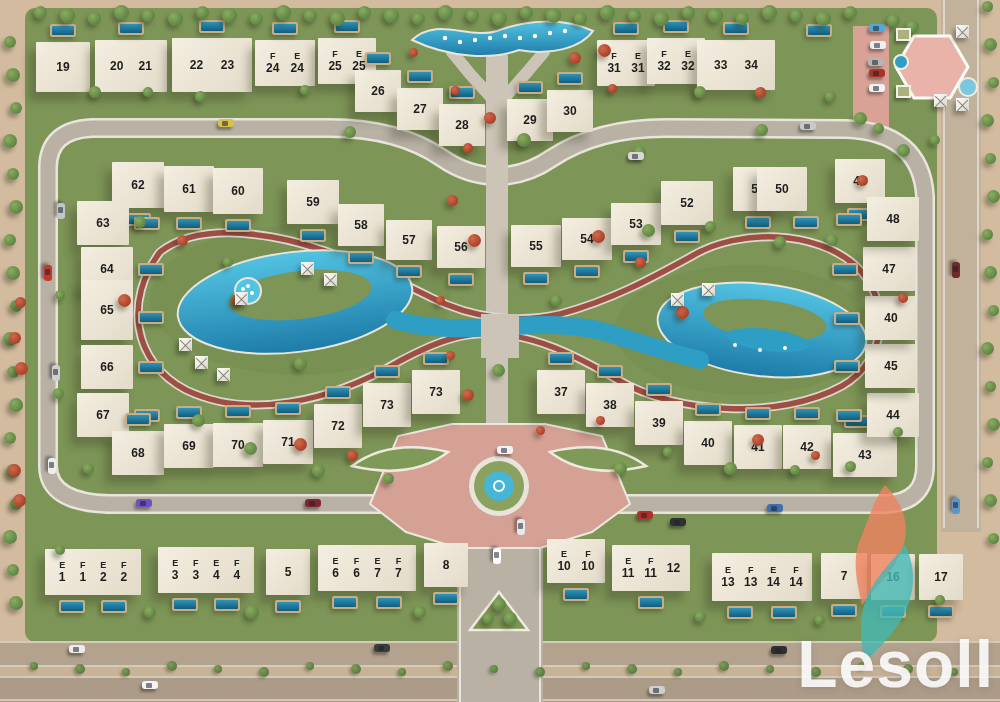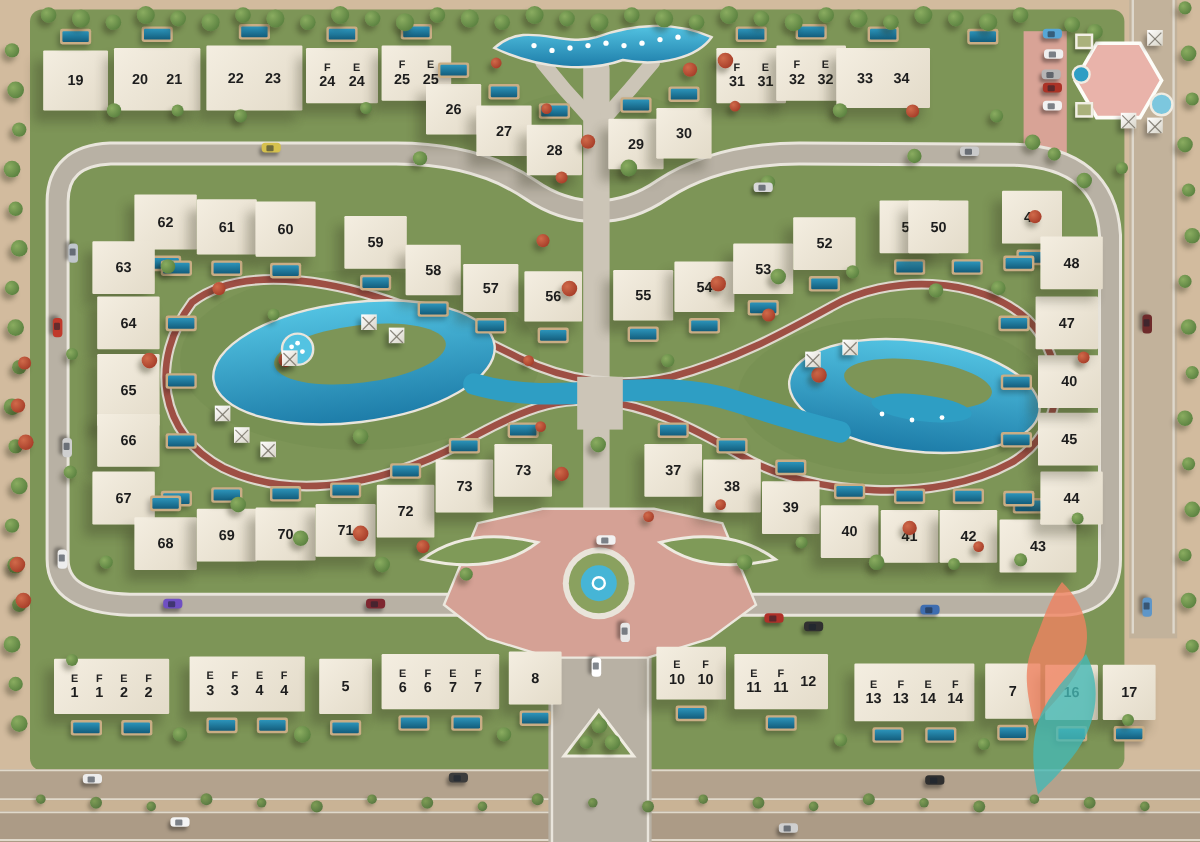--- a/index.html
+++ b/index.html
@@ -158,20 +158,23 @@
     </g>
   </svg>
 
   <svg id="logo" width="1000" height="702" viewBox="0 0 1000 702">
     <path d="M885,485 C905,505 912,530 900,555 C890,576 872,590 862,605 C858,585 850,560 862,535
              C870,515 875,498 885,485 Z" fill="#ef8260" opacity="0.8"></path>
     <path d="M905,545 C918,570 915,600 898,625 C886,642 872,655 865,662 C860,640 858,612 870,590
              C880,572 895,558 905,545 Z" fill="#45b8b4" opacity="0.8"></path>
   </svg>
 
+  <div id="wm">
+    <span>Lesoll</span>
+  </div>
 <div class="villa" style="left: 36px; top: 42px; width: 54px; height: 50px;">
       <div class="vlabels">
         <div class="unit">
           <div class="num">19</div>
         </div>
       </div>
     </div>
     <div class="pool" style="left: 50px; top: 24px; width: 26px; height: 13px;">
       <div class="water"></div>
     </div>
@@ -480,21 +483,21 @@
     <div class="villa" style="left: 81px; top: 247px; width: 52px; height: 44px;">
       <div class="vlabels">
         <div class="unit">
           <div class="num">64</div>
         </div>
       </div>
     </div>
     <div class="pool" style="left: 138px; top: 262.5px; width: 26px; height: 13px;">
       <div class="water"></div>
     </div>
-    <div class="villa" style="left: 81px; top: 295px; width: 52px; height: 60px;">
+    <div class="villa" style="left: 81px; top: 280px; width: 52px; height: 60px;">
       <div class="vlabels">
         <div class="unit">
           <div class="num">65</div>
         </div>
       </div>
     </div>
     <div class="pool" style="left: 138px; top: 310.5px; width: 26px; height: 13px;">
       <div class="water"></div>
     </div>
     <div class="villa" style="left: 81px; top: 345px; width: 52px; height: 44px;">

